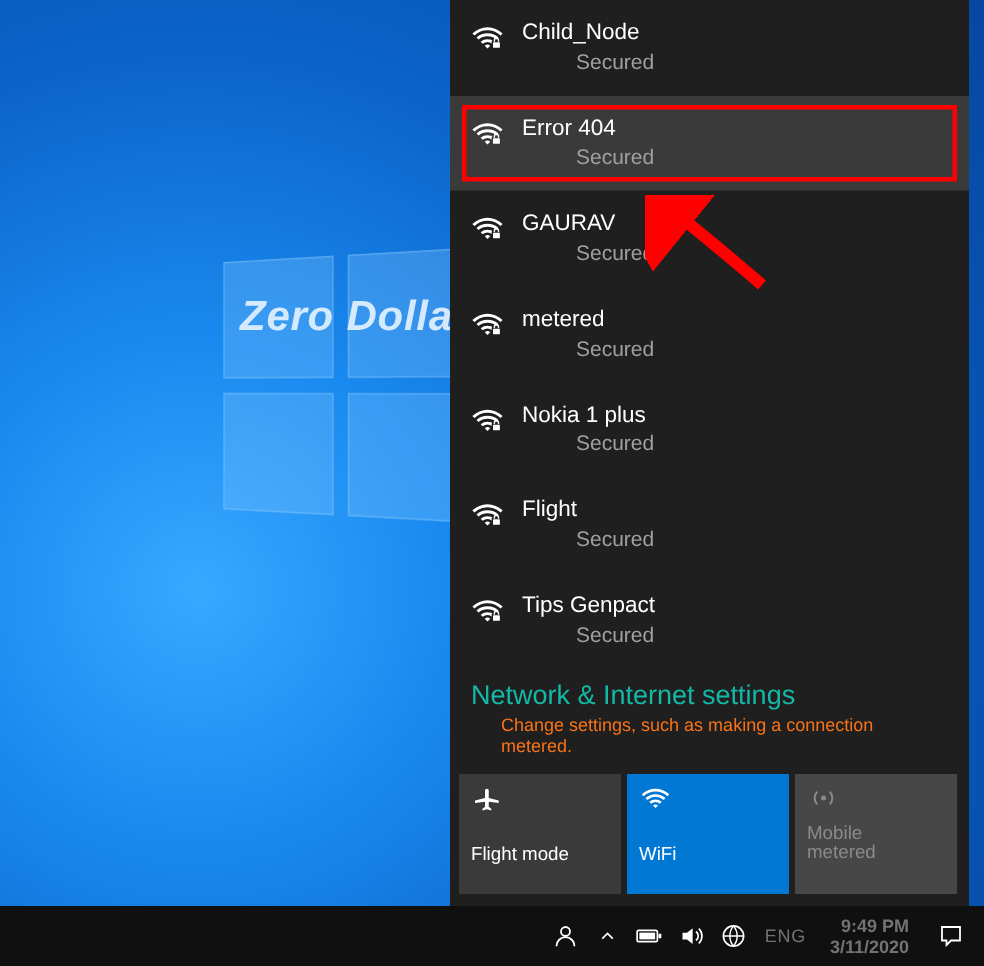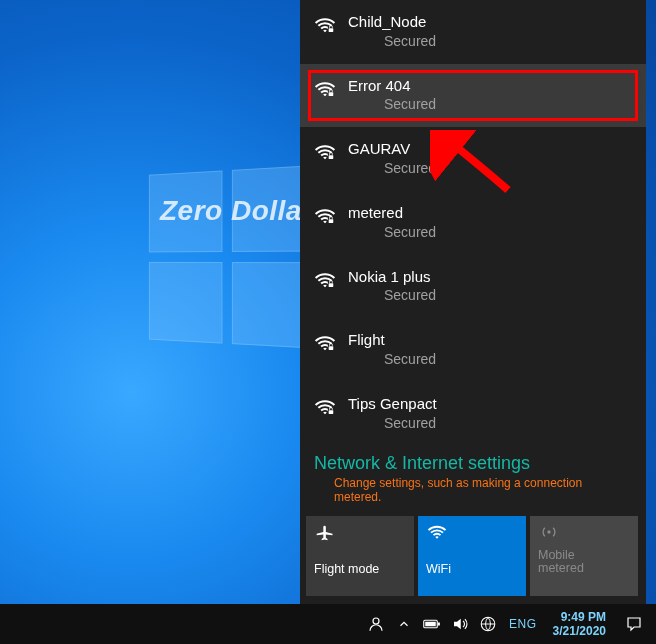--- a/index.html
+++ b/index.html
@@ -174,21 +174,21 @@
 
   
   .taskbar {
     position: absolute;
     left: 0;
     bottom: 0;
     width: 656px;
     height: 40px;
     background: #101010;
     display: flex;
-    color: #7dd3fc;
+    color: #737373;
     font-size: 12px;
   }
   .taskbar .spacer { flex: 1; }
   .taskbar .tray {
     display: flex;
     align-items: center;
     gap: 10px;
     padding-right: 6px;
   }
   .tray-icon {
@@ -425,21 +425,21 @@
     </span>
     <span class="tray-icon">
       <svg width="18" height="18" viewBox="0 0 24 24">
           <circle cx="12" cy="12" r="9" fill="none" stroke="#fff" stroke-width="1.5"></circle>
           <path d="M3 12h18M12 3a14 14 0 010 18M12 3a14 14 0 000 18" stroke="#fff" stroke-width="1.3" fill="none"></path>
         </svg>
     </span>
     <span class="lang">ENG</span>
     <div class="clock">
       <span>9:49 PM</span>
-      <span>3/21/2020</span>
+      <span>3/11/2020</span>
     </div>
     <span class="notif">
       <svg width="20" height="18" viewBox="0 0 24 24">
           <path d="M4 4h16v12H12l-4 4v-4H4V4z" fill="none" stroke="#fff" stroke-width="1.6"></path>
         </svg>
     </span>
   </div>
 </div>
 
 </body></html>

